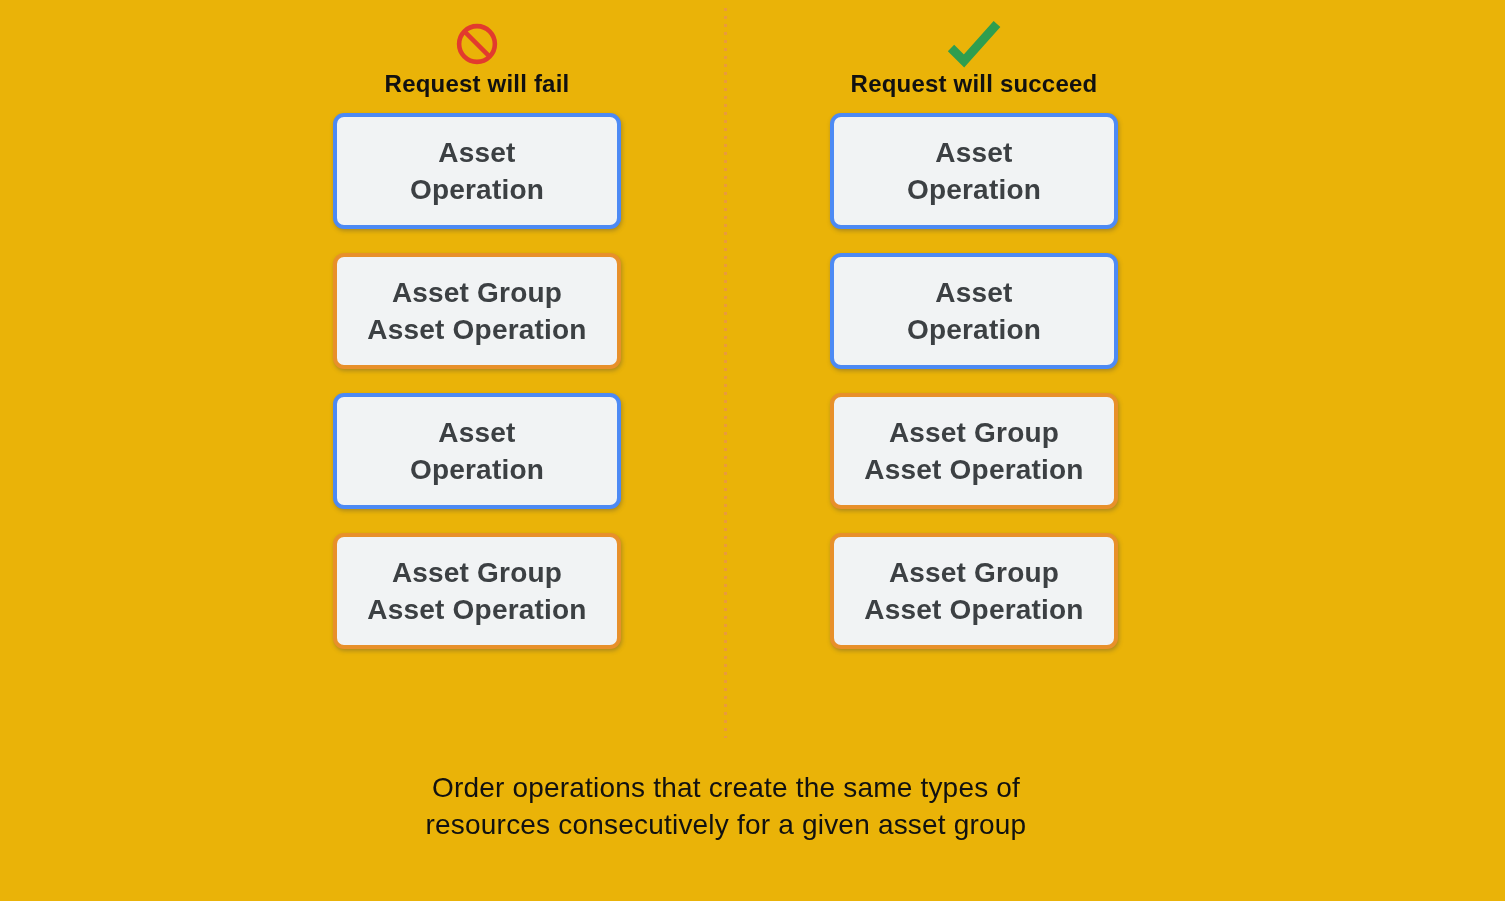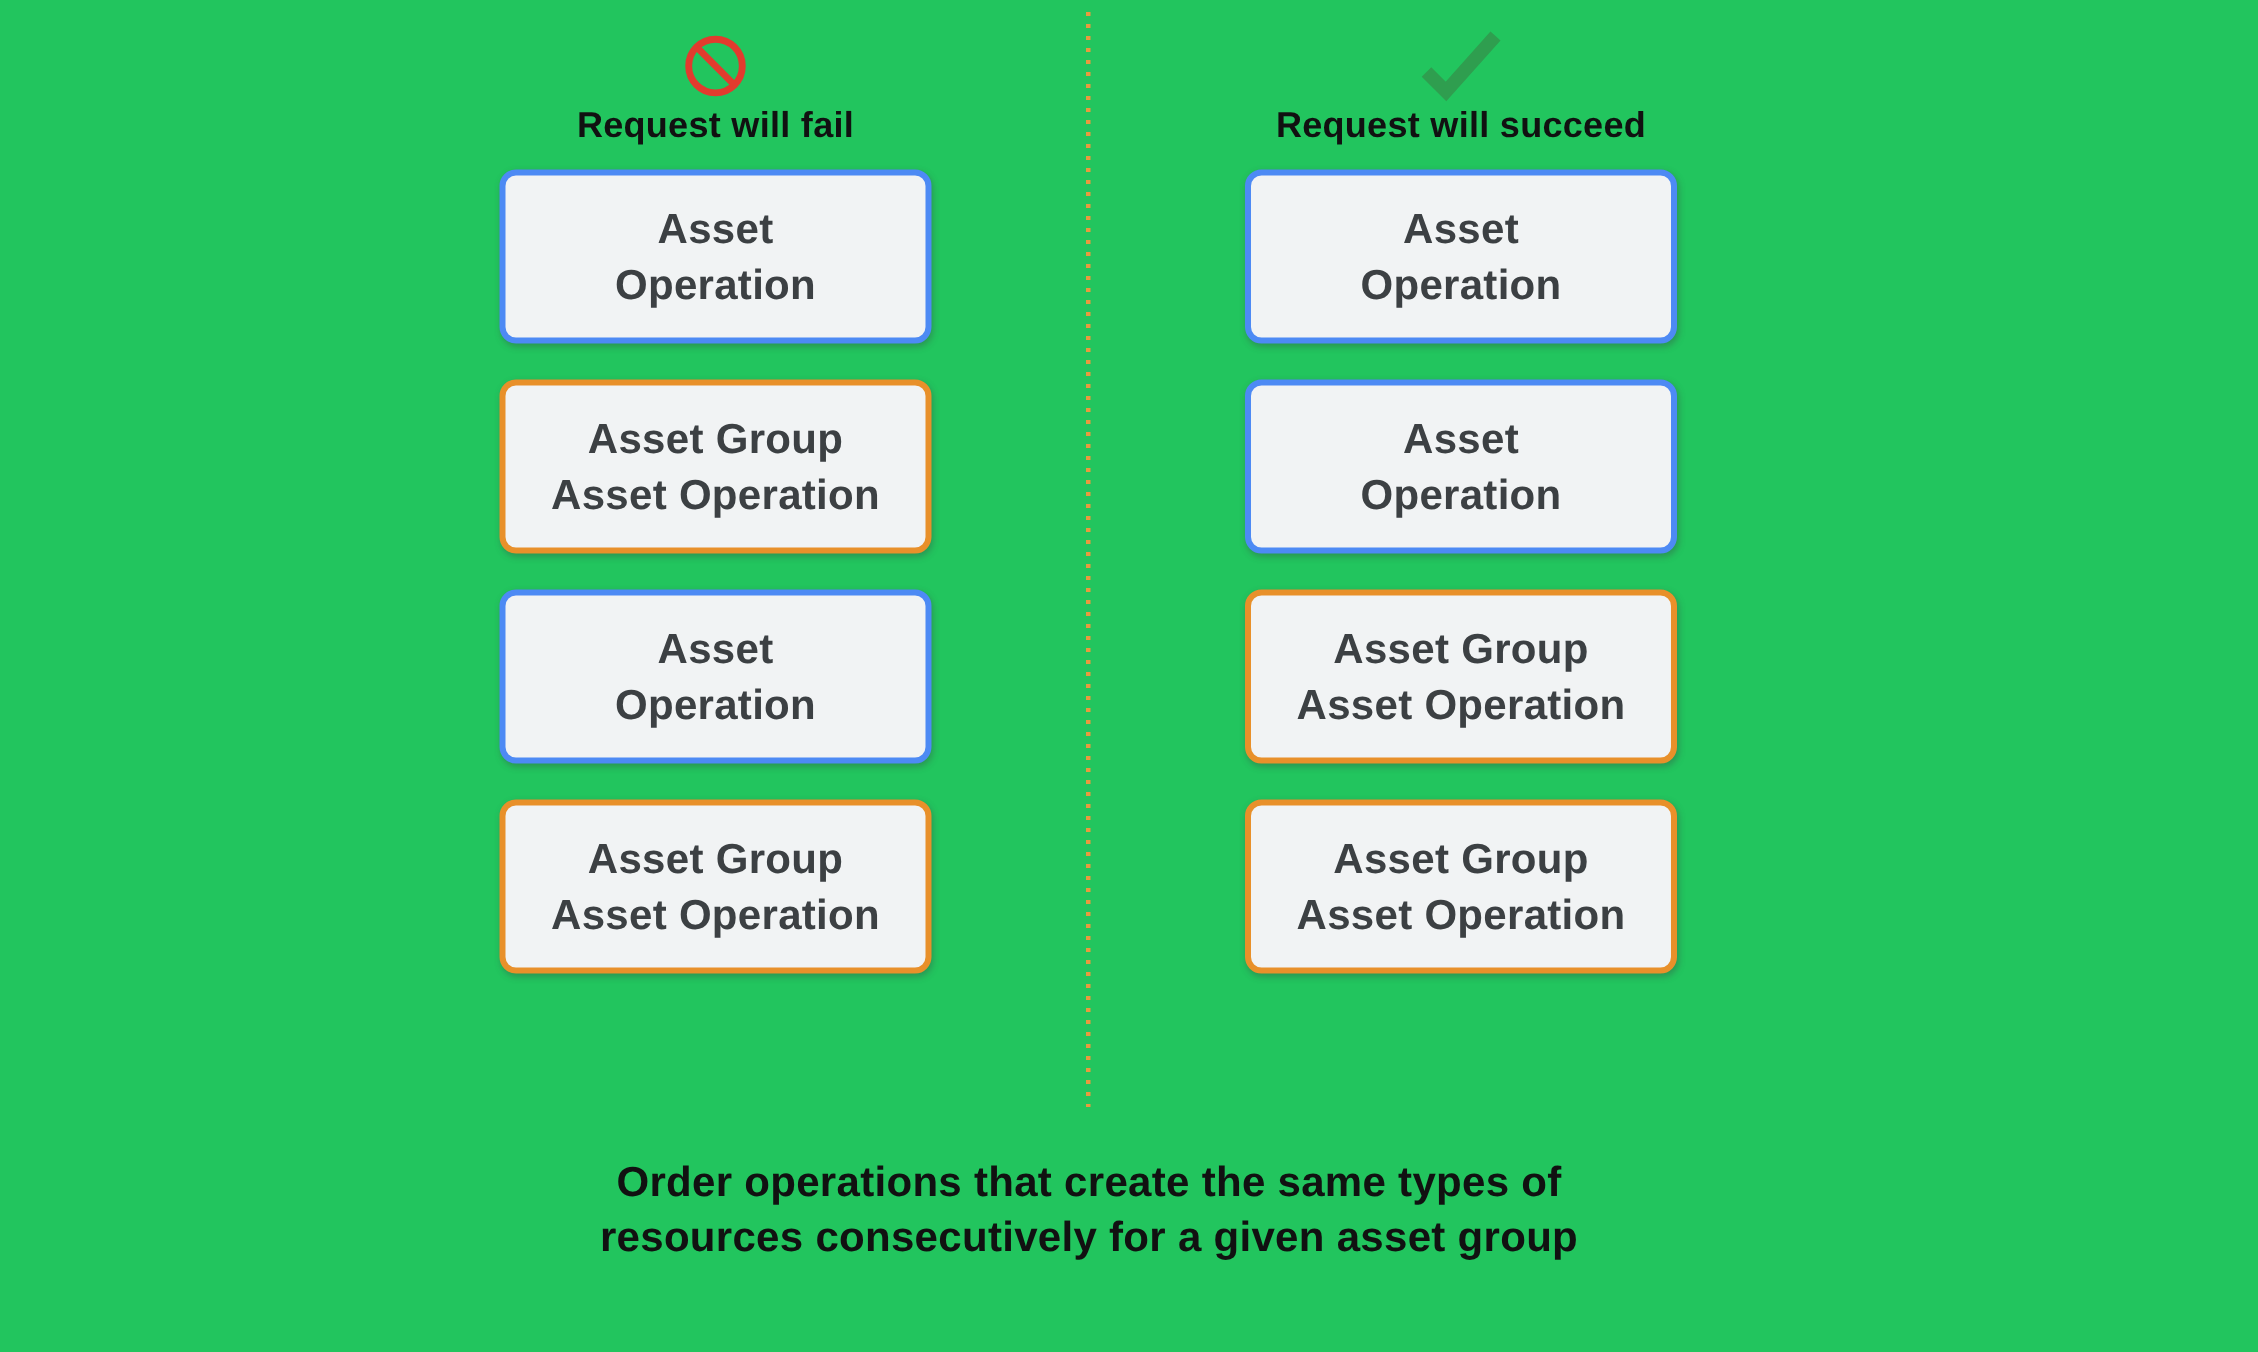--- a/index.html
+++ b/index.html
@@ -5,21 +5,21 @@
   html, body {
     margin: 0;
     padding: 0;
     background: #ffffff;
     font-family: "Liberation Sans", "DejaVu Sans", sans-serif;
   }
   .diagram {
     position: relative;
     width: 1505px;
     height: 901px;
-    background: #22c55e;
+    background: #eab308;
     overflow: hidden;
   }
   .column {
     position: absolute;
     top: 20px;
     width: 288px;
     display: flex;
     flex-direction: column;
     align-items: center;
   }
@@ -82,21 +82,21 @@
       transparent 3px, transparent 8px);
   }
   .caption {
     position: absolute;
     left: 726px;
     top: 769px;
     transform: translateX(-50%);
     width: 900px;
     text-align: center;
     font-size: 28px;
-    font-weight: 700;
+    font-weight: 400;
     line-height: 37px;
     color: var(--heading, #111111);
     white-space: pre-line;
     letter-spacing: 0.2px;
   }
 </style>
 </head>
 <body>
 
 <div class="diagram">

